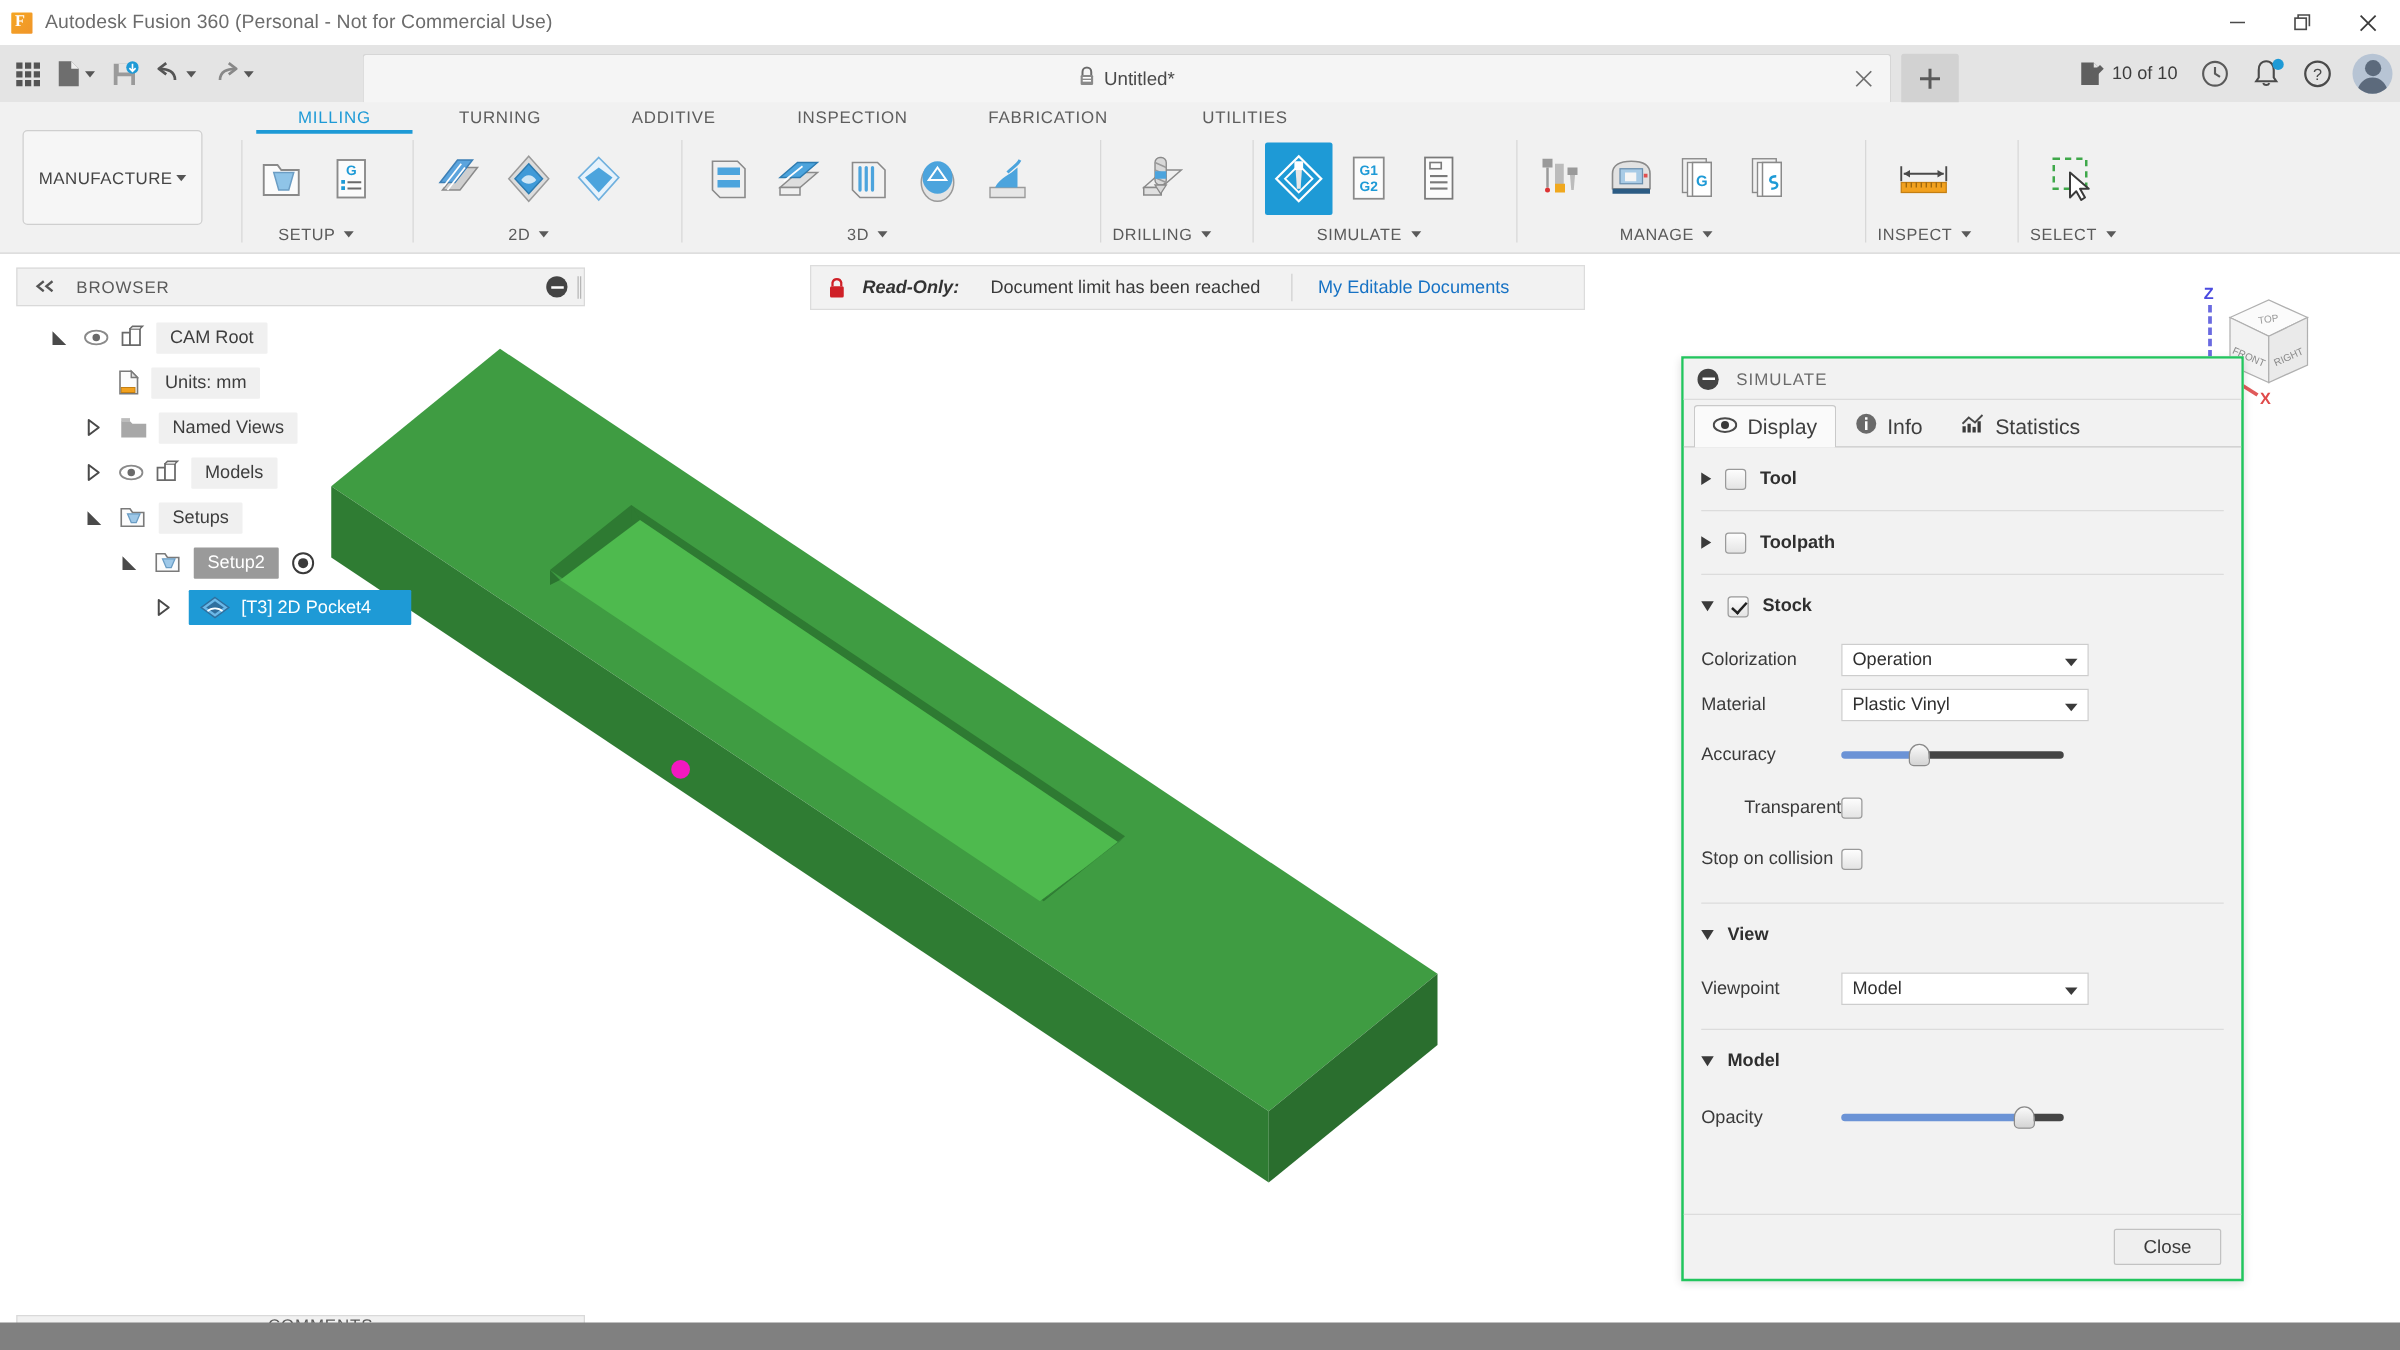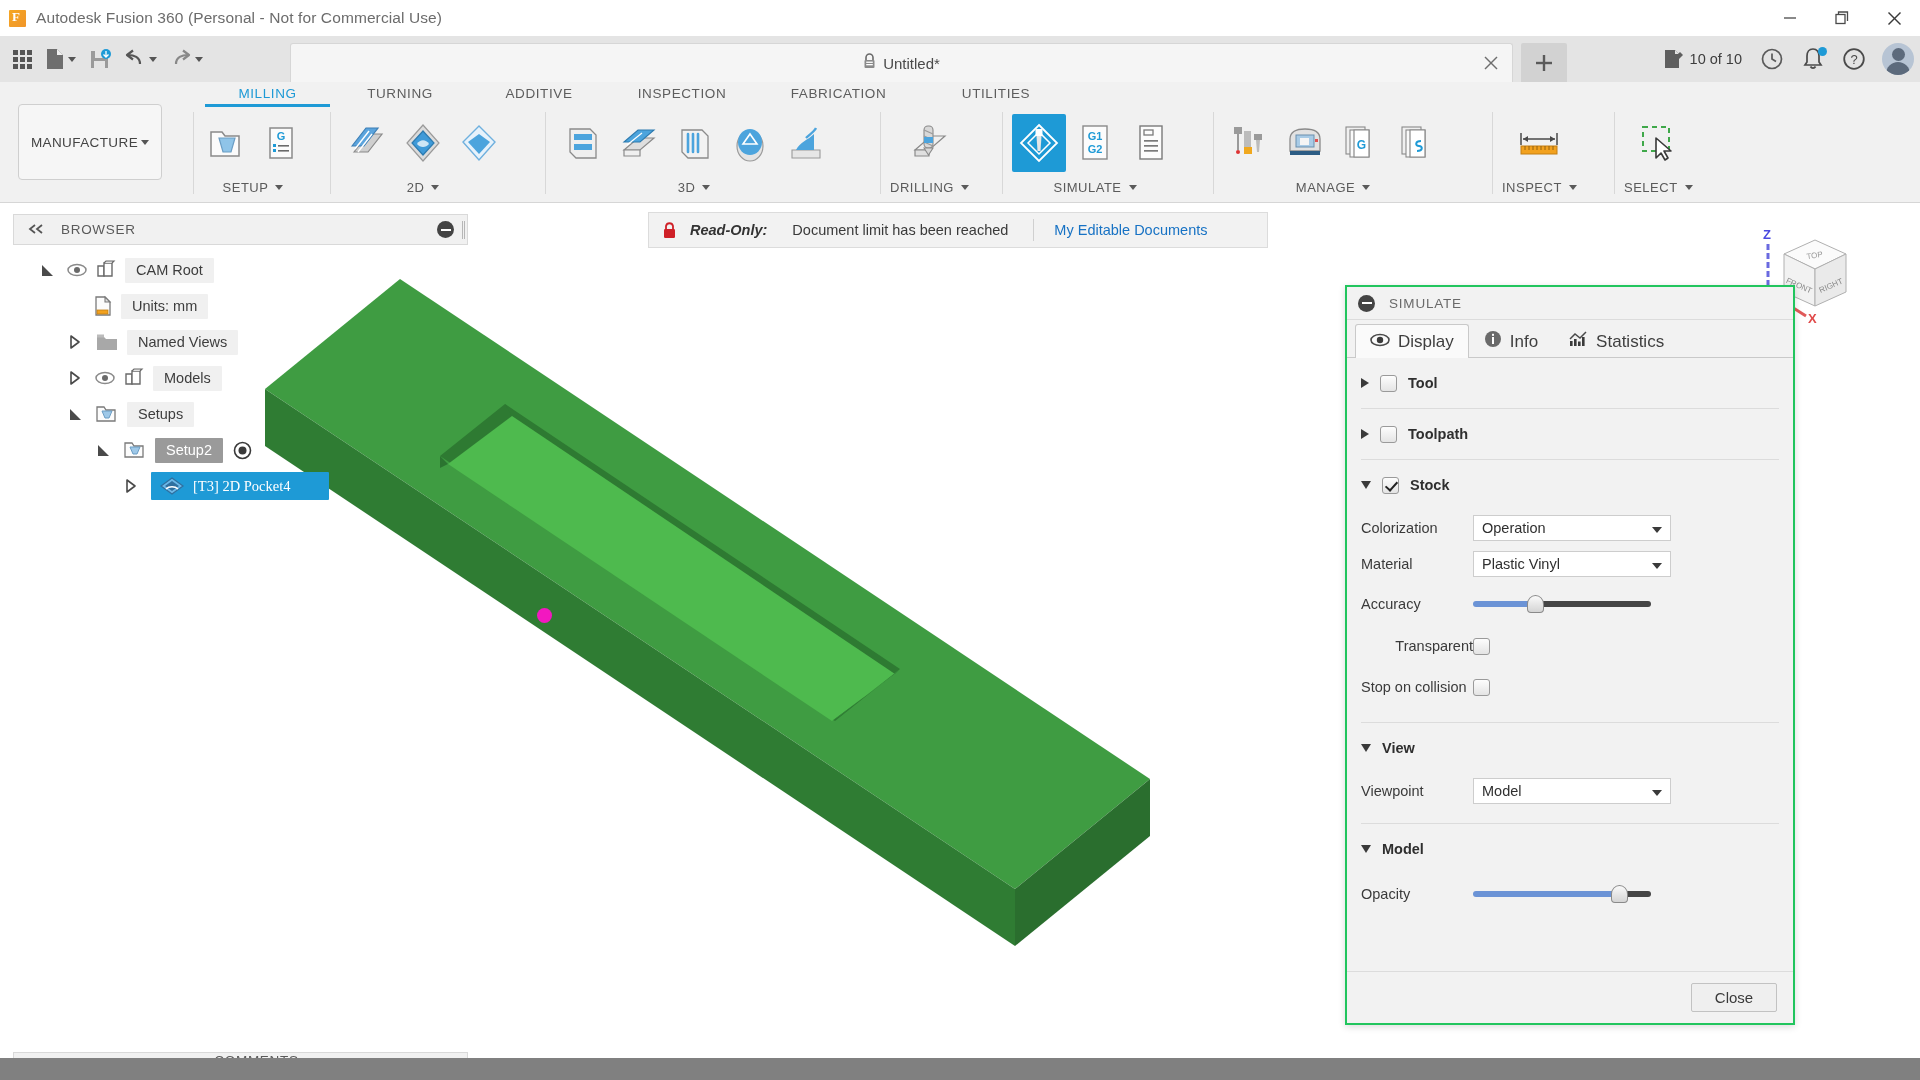--- a/index.html
+++ b/index.html
@@ -170,21 +170,21 @@
   .trow {
     height: 36px; display: flex; align-items: center; position: relative;
   }
   .trow .tlabel {
     color: #3d3d3d; background: #f0f0f0; padding: 4px 11px 5px 11px;
     border-radius: 1px; white-space: nowrap;
   }
   .trow .tlabel.sel-gray { background: #9a9a9a; color: #ffffff; }
   .trow.selected-blue .rowhl {
     position: absolute; left: 138px; height: 28px; background: #1e9ad6;
-    border-radius: 1px; display: flex; align-items: center; font-family: Liberation Serif, serif;
+    border-radius: 1px; display: flex; align-items: center;
   }
   .expander { width: 24px; display: flex; justify-content: center; }
   .ico { margin-right: 8px; display: flex; align-items: center; }
 
   
   .readonly {
     position: absolute; left: 648px; top: 212px; width: 620px; height: 36px;
     background: #f2f2f2; border: 1px solid #dcdcdc;
     display: flex; align-items: center; font-size: 14.5px;
   }

